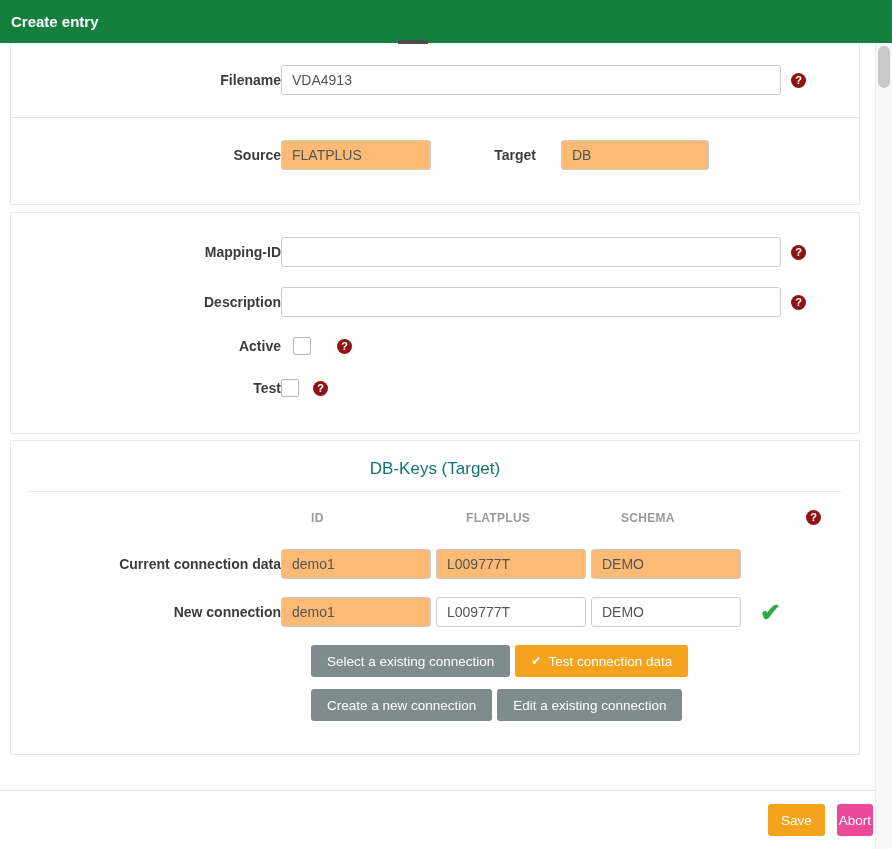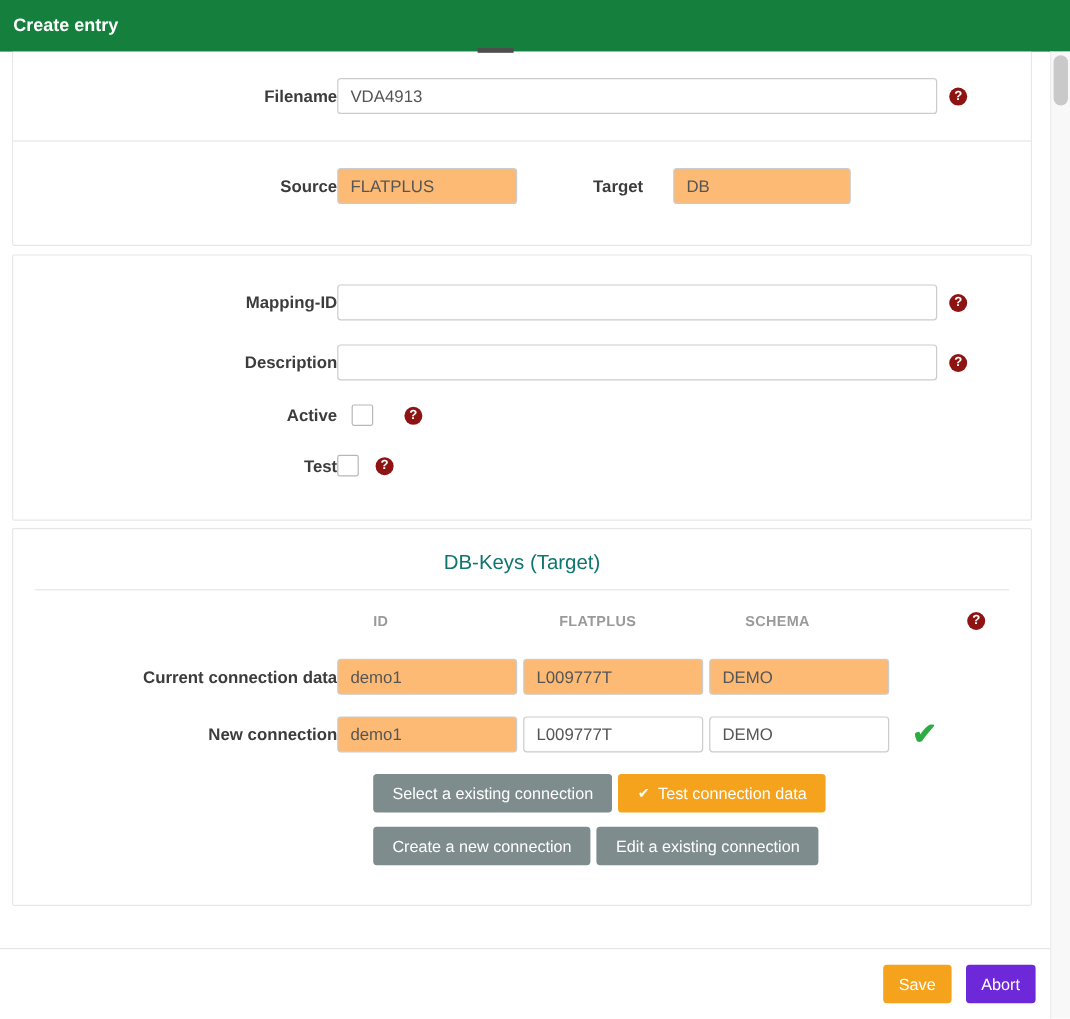--- a/index.html
+++ b/index.html
@@ -83,21 +83,21 @@
   .btn-orange { background:#F5A31C; }
   .btn .bcheck { margin-right:7px; font-size:12px; }
 
   
   .footer {
     position:absolute; left:0; right:0; bottom:0; height:59px;
     background:#ffffff; border-top:1px solid #e5e5e5;
     display:flex; align-items:center; justify-content:flex-end; padding-right:19px;
   }
   .btn-save { background:#F5A31C; padding:0 13px; margin-right:12px; }
-  .btn-abort { background:#6d28d9; padding:0 13px; margin-right:10px; }
+  .btn-abort { background:#ec4899; padding:0 2px; margin-right:0; }
 
   
   .scrollbar {
     position:absolute; top:43px; right:0; bottom:0; width:17px;
     background:#f8f8f8; border-left:1px solid #ececec; z-index:10; cursor:pointer;
   }
   .scroll-thumb {
     position:absolute; top:3px; left:2px; width:12px; height:42px;
     background:#c9c9c9; border-radius:6px; cursor:grab;
   }

